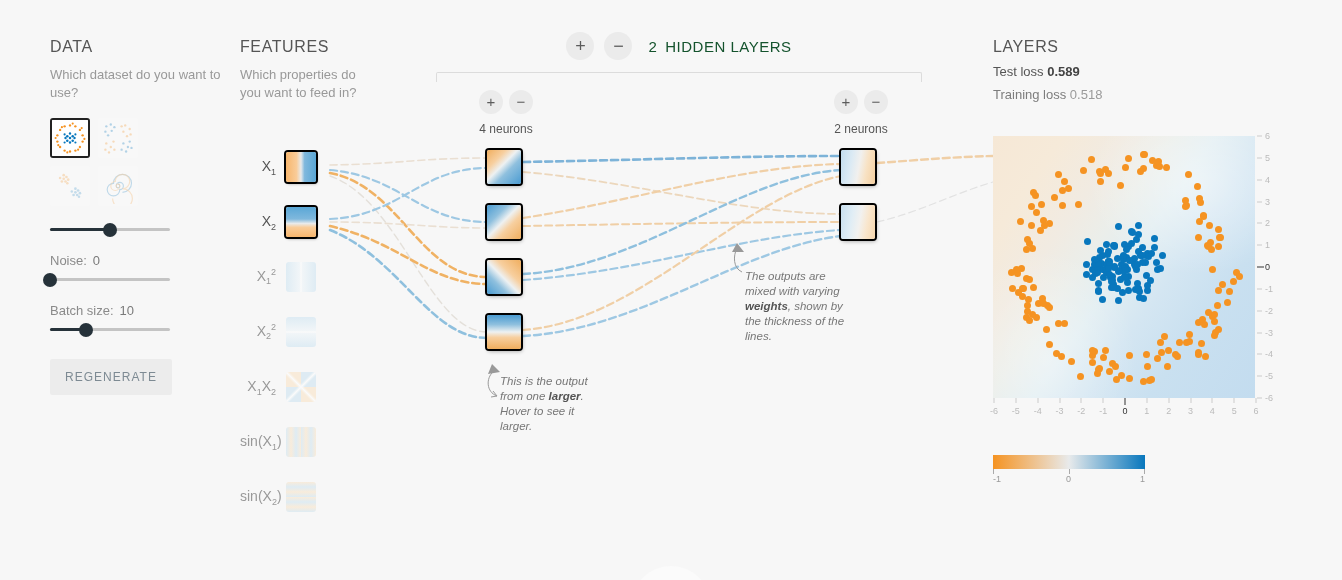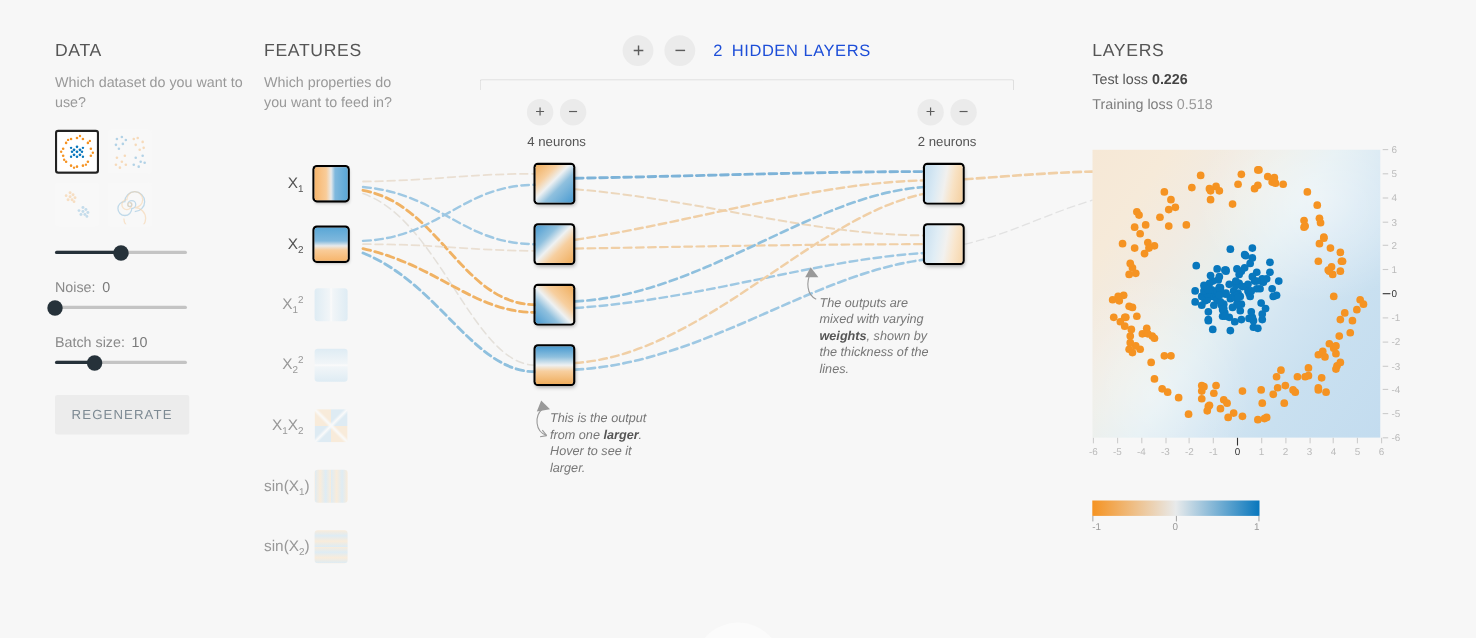--- a/index.html
+++ b/index.html
@@ -69,21 +69,21 @@
   .feat-row.inactive .feat-node { opacity: .42; border-radius: 3px; }
 
   
   #layers-header { position: absolute; left: 436px; top: 32px; width: 486px; }
   .hl-controls { display: flex; align-items: center; justify-content: center; gap: 10px; }
   .circ-btn {
     width: 28px; height: 28px; border-radius: 50%; background: #ebebeb;
     border: none; cursor: pointer; color: #5c5c5c; font-size: 18px;
     line-height: 28px; text-align: center; padding: 0; font-family: inherit;
   }
-  .hl-text { font-size: 15px; color: #1d4ed8; letter-spacing: .5px; margin-left: 6px; }
+  .hl-text { font-size: 15px; color: #14532d; letter-spacing: .5px; margin-left: 6px; }
   .hl-text .num { margin-right: 8px; }
   .layer-bracket {
     position: absolute; left: 436px; top: 72px; width: 486px; height: 10px;
     border: 1px solid #dcdcdc; border-bottom: none; border-radius: 2px 2px 0 0;
   }
   .layer-ctl { position: absolute; text-align: center; }
   .layer-ctl .btns { display: flex; gap: 6px; justify-content: center; }
   .layer-ctl .small-btn {
     width: 24px; height: 24px; border-radius: 50%; background: #ebebeb;
     border: none; cursor: pointer; color: #5c5c5c; font-size: 15px;
@@ -450,21 +450,21 @@
   </div>
 
   <div class="callout" style="left:745px; top:269px; width:105px;">
     <span>The outputs are mixed with varying </span><b>weights</b><span>, shown by the thickness of the lines.</span>
   </div>
 
   <div id="output-col">
     <div class="col-title">LAYERS</div>
     <div class="loss-line test">
       <span>Test loss</span>
-      <span class="v">0.226</span>
+      <span class="v">0.589</span>
     </div>
     <div class="loss-line train">
       <span>Training loss</span>
       <span class="v">0.518</span>
     </div>
   </div>
 
   <div id="heatmap-wrap">
     <div id="heatmap">
       <div class="hm-bg" style="background:

